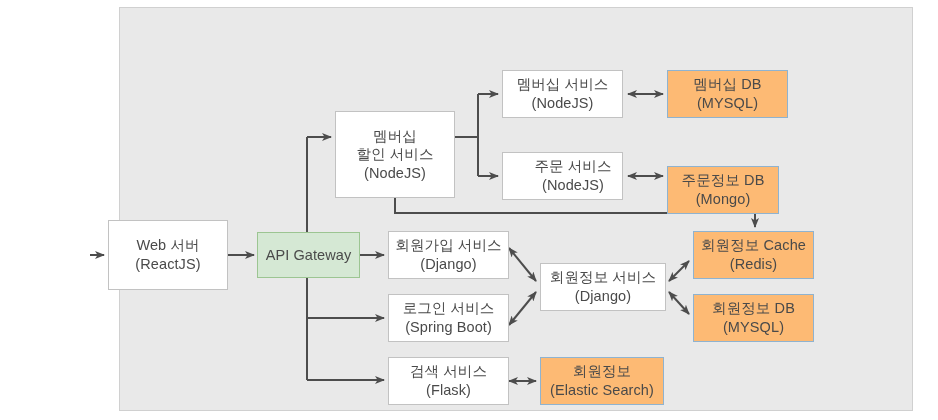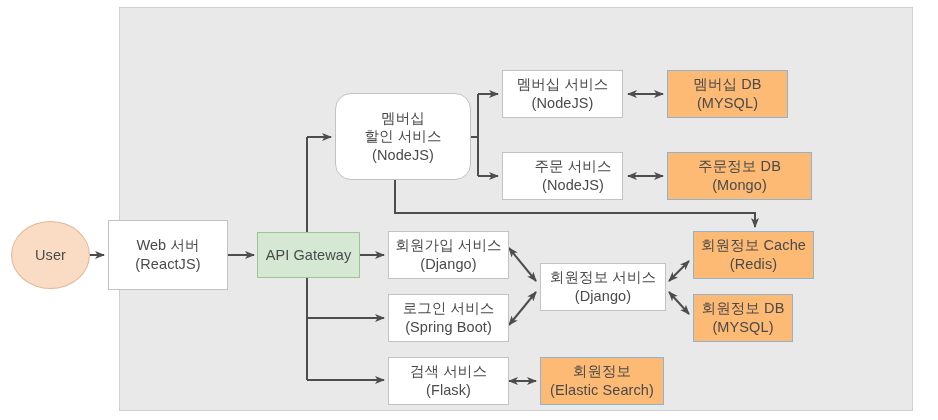--- a/index.html
+++ b/index.html
@@ -119,55 +119,52 @@
       <path d="M509,325 L536,292" marker-end="url(#ah)" marker-start="url(#ah-start)"></path>
 
       <path d="M669,281 L689,261" marker-end="url(#ah)" marker-start="url(#ah-start)"></path>
 
       <path d="M669,292 L689,314" marker-end="url(#ah)" marker-start="url(#ah-start)"></path>
 
       <path d="M509,381 L536,381" marker-end="url(#ah)" marker-start="url(#ah-start)"></path>
     </g>
   </svg>
 
-  <div class="node actor" style="left:11px; top:221px; width:79px; height:68px;">
-    <span class="ln">User</span>
-  </div>
 
   <div class="node box" style="left:108px; top:220px; width:120px; height:70px;">
     <span class="ln">Web 서버</span>
     <span class="ln">(ReactJS)</span>
   </div>
 
   <div class="node gateway" style="left:257px; top:232px; width:103px; height:46px;">
     <span class="ln">API Gateway</span>
   </div>
 
-  <div class="node box" style="left:335px; top:93px; width:136px; height:87px;border-radius:16px;">
+  <div class="node box" style="left:335px; top:111px; width:120px; height:87px;">
     <span class="ln">멤버십</span>
     <span class="ln">할인 서비스</span>
     <span class="ln">(NodeJS)</span>
   </div>
 
   <div class="node box" style="left:502px; top:70px; width:121px; height:48px;">
     <span class="ln">멤버십 서비스</span>
     <span class="ln">(NodeJS)</span>
   </div>
 
   <div class="node db" style="left:667px; top:70px; width:121px; height:48px;">
     <span class="ln">멤버십 DB</span>
     <span class="ln">(MYSQL)</span>
   </div>
 
   <div class="node box" style="left:502px; top:152px; width:121px; height:48px;padding-left:21px;">
     <span class="ln">주문 서비스</span>
     <span class="ln">(NodeJS)</span>
   </div>
 
-  <div class="node db" style="left:667px; top:152px; width:145px; height:48px;text-align:right;">
+  <div class="node db" style="left:667px; top:166px; width:112px; height:48px;text-align:right;">
     <span class="ln">주문정보 DB</span>
     <span class="ln">(Mongo)</span>
   </div>
 
   <div class="node box" style="left:388px; top:231px; width:121px; height:48px;">
     <span class="ln">회원가입 서비스</span>
     <span class="ln">(Django)</span>
   </div>
 
   <div class="node box" style="left:388px; top:357px; width:121px; height:48px;">
@@ -183,21 +180,21 @@
   <div class="node box" style="left:540px; top:263px; width:126px; height:48px;">
     <span class="ln">회원정보 서비스</span>
     <span class="ln">(Django)</span>
   </div>
 
   <div class="node db" style="left:693px; top:231px; width:121px; height:48px;">
     <span class="ln">회원정보 Cache</span>
     <span class="ln">(Redis)</span>
   </div>
 
-  <div class="node db" style="left:693px; top:294px; width:100px; height:48px;">
+  <div class="node db" style="left:693px; top:294px; width:121px; height:48px;">
     <span class="ln">회원정보 DB</span>
     <span class="ln">(MYSQL)</span>
   </div>
 
   <div class="node db" style="left:540px; top:357px; width:124px; height:48px;">
     <span class="ln">회원정보</span>
     <span class="ln">(Elastic Search)</span>
   </div>
 
 </div>

